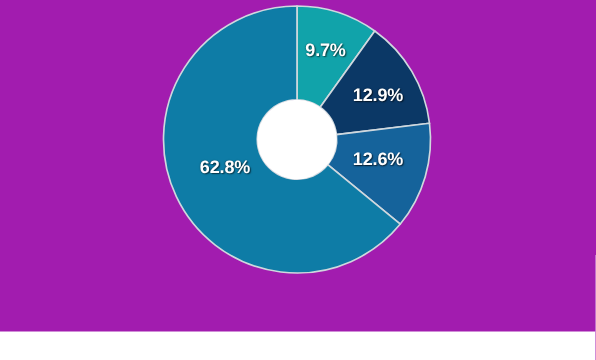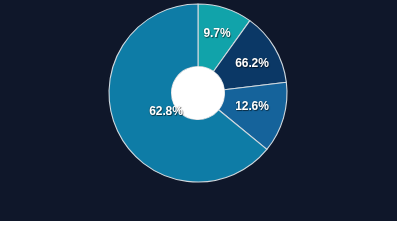--- a/index.html
+++ b/index.html
@@ -46,32 +46,32 @@
     letter-spacing: -0.1px;
     white-space: nowrap;
     text-shadow: 0.8px 0.8px 0.9px rgba(0,0,0,0.55),
                  -0.4px 0.4px 0.9px rgba(0,0,0,0.35);
     pointer-events: none;
   }
 </style>
 </head>
 <body>
 
-<div id="chart-root" style="background: #0f172a;">
+<div id="chart-root" style="background: #a21caf;">
 
   <svg id="donut-svg" viewBox="0 0 397 221" xmlns="http://www.w3.org/2000/svg">
     <g id="slices-group">
         <path d="M 198.00 4.00 A 89 89 0 0 1 249.85 20.66 L 213.44 71.46 A 26.5 26.5 0 0 0 198.00 66.50 Z" fill="#11a3aa" class="slice-path"></path>
         <path d="M 249.85 20.66 A 89 89 0 0 1 286.34 82.19 L 224.30 89.78 A 26.5 26.5 0 0 0 213.44 71.46 Z" fill="#0b3866" class="slice-path"></path>
         <path d="M 286.34 82.19 A 89 89 0 0 1 266.87 149.38 L 218.50 109.79 A 26.5 26.5 0 0 0 224.30 89.78 Z" fill="#15639b" class="slice-path"></path>
         <path d="M 266.87 149.38 A 89 89 0 1 1 198.00 4.00 L 198.00 66.50 A 26.5 26.5 0 1 0 218.50 109.79 Z" fill="#0e7ca6" class="slice-path"></path>
       </g>
     <circle id="donut-hole" class="donut-hole" cx="198" cy="93" r="26.5"></circle>
   </svg>
 
   <div id="labels-layer">
       <div class="slice-label" style="left: 217px; top: 33px;">9.7%</div>
-      <div class="slice-label" style="left: 252px; top: 63px;">66.2%</div>
+      <div class="slice-label" style="left: 252px; top: 63px;">12.9%</div>
       <div class="slice-label" style="left: 252px; top: 106px; text-align: center;">12.6%</div>
-      <div class="slice-label" style="left: 166px; top: 111px;">62.8%</div>
+      <div class="slice-label" style="left: 150px; top: 111px;">62.8%</div>
     </div>
 
 </div>
 
 </body></html>

